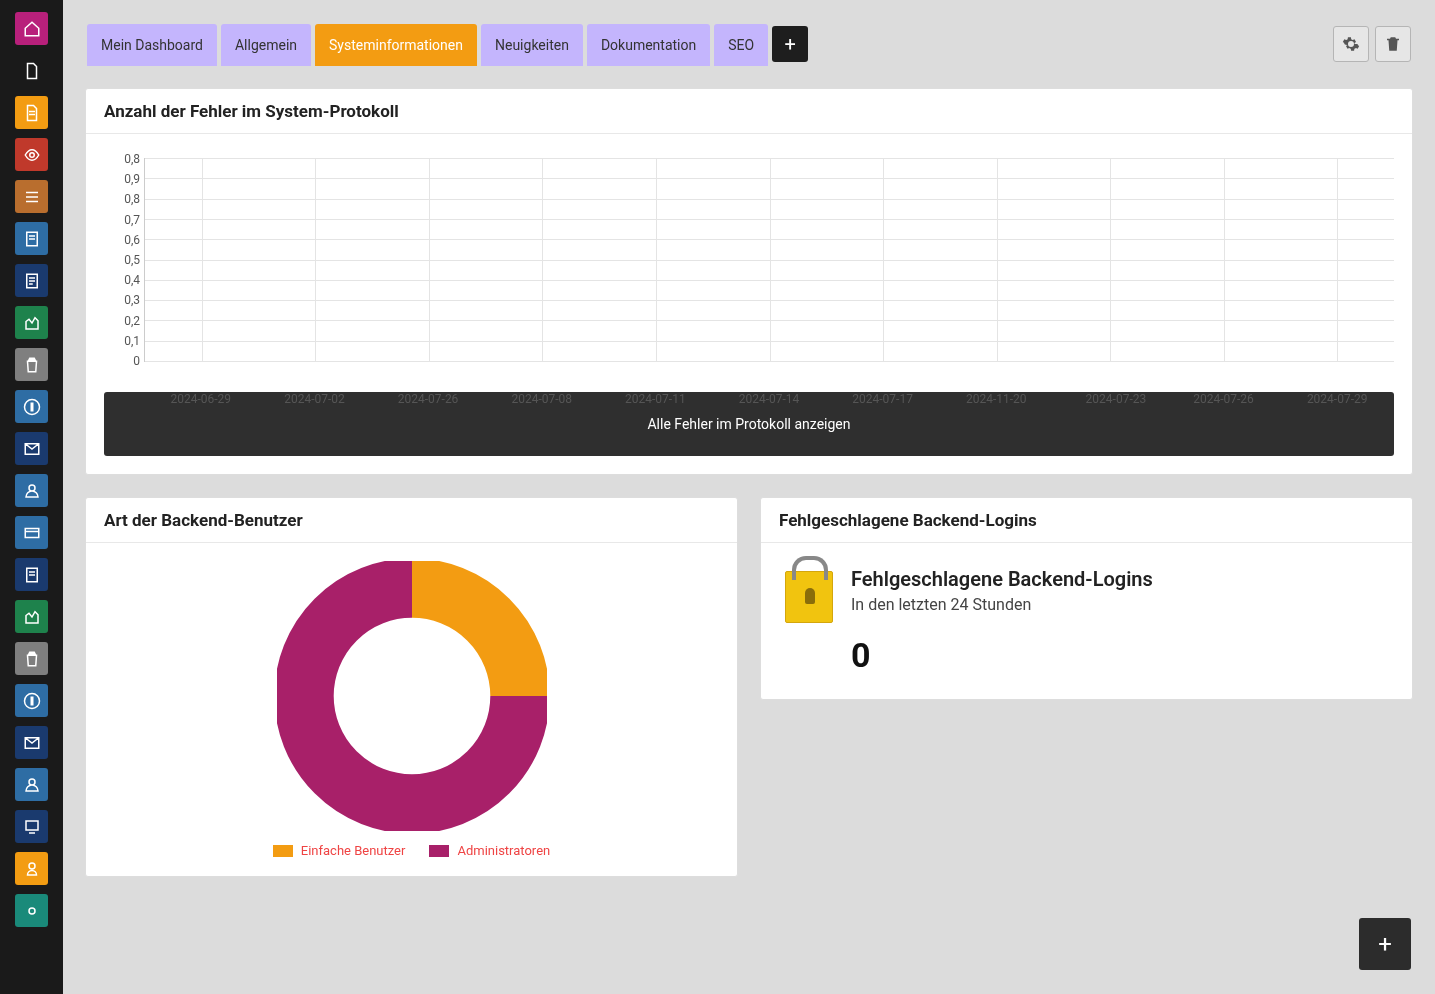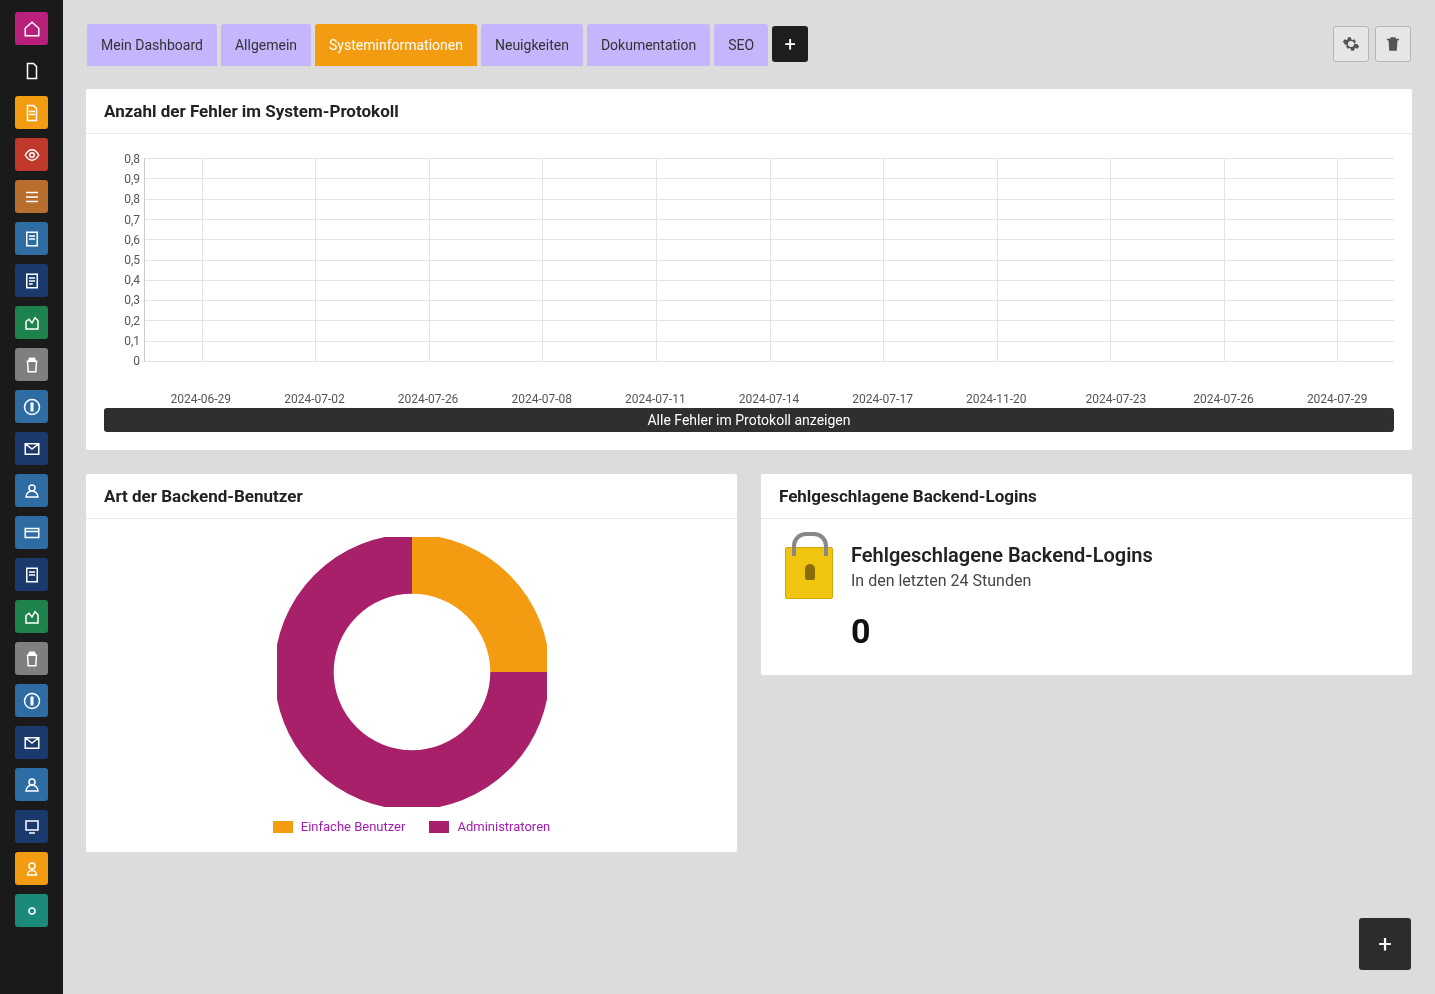--- a/index.html
+++ b/index.html
@@ -120,30 +120,29 @@
   left: 40px; right: 0; bottom: 0;
   display: flex;
   font-size: 12px;
   color: #555;
 }
 .x-axis span { position: absolute; transform: translateX(-50%); white-space: nowrap; }
 .big-btn {
   background: #2f2f2f;
   color: #fff;
   text-align: center;
-  padding: 4px;
-  border-radius: 3px;
-  margin-top: 16px;
+  padding: 24px;
+  border-radius: 3px;
   font-size: 14px;
   cursor: pointer;
 }
 .row { display: flex; gap: 22px; }
 .half { flex: 1; }
 .donut-wrap { display: flex; flex-direction: column; align-items: center; padding: 18px; }
-.legend { display: flex; gap: 24px; margin-top: 12px; font-size: 13px; color: #a21caf; }
+.legend { display: flex; gap: 24px; margin-top: 12px; font-size: 13px; color: #ef4444; }
 .legend-item { display: flex; align-items: center; gap: 8px; }
 .swatch { width: 20px; height: 12px; display: inline-block; }
 .login-body { display: flex; gap: 18px; padding: 24px; align-items: flex-start; }
 .lock-icon {
   width: 48px; height: 52px;
   background: #f1c40f;
   border: 1px solid #d4a60c;
   position: relative;
   border-radius: 2px;
   flex-shrink: 0;

